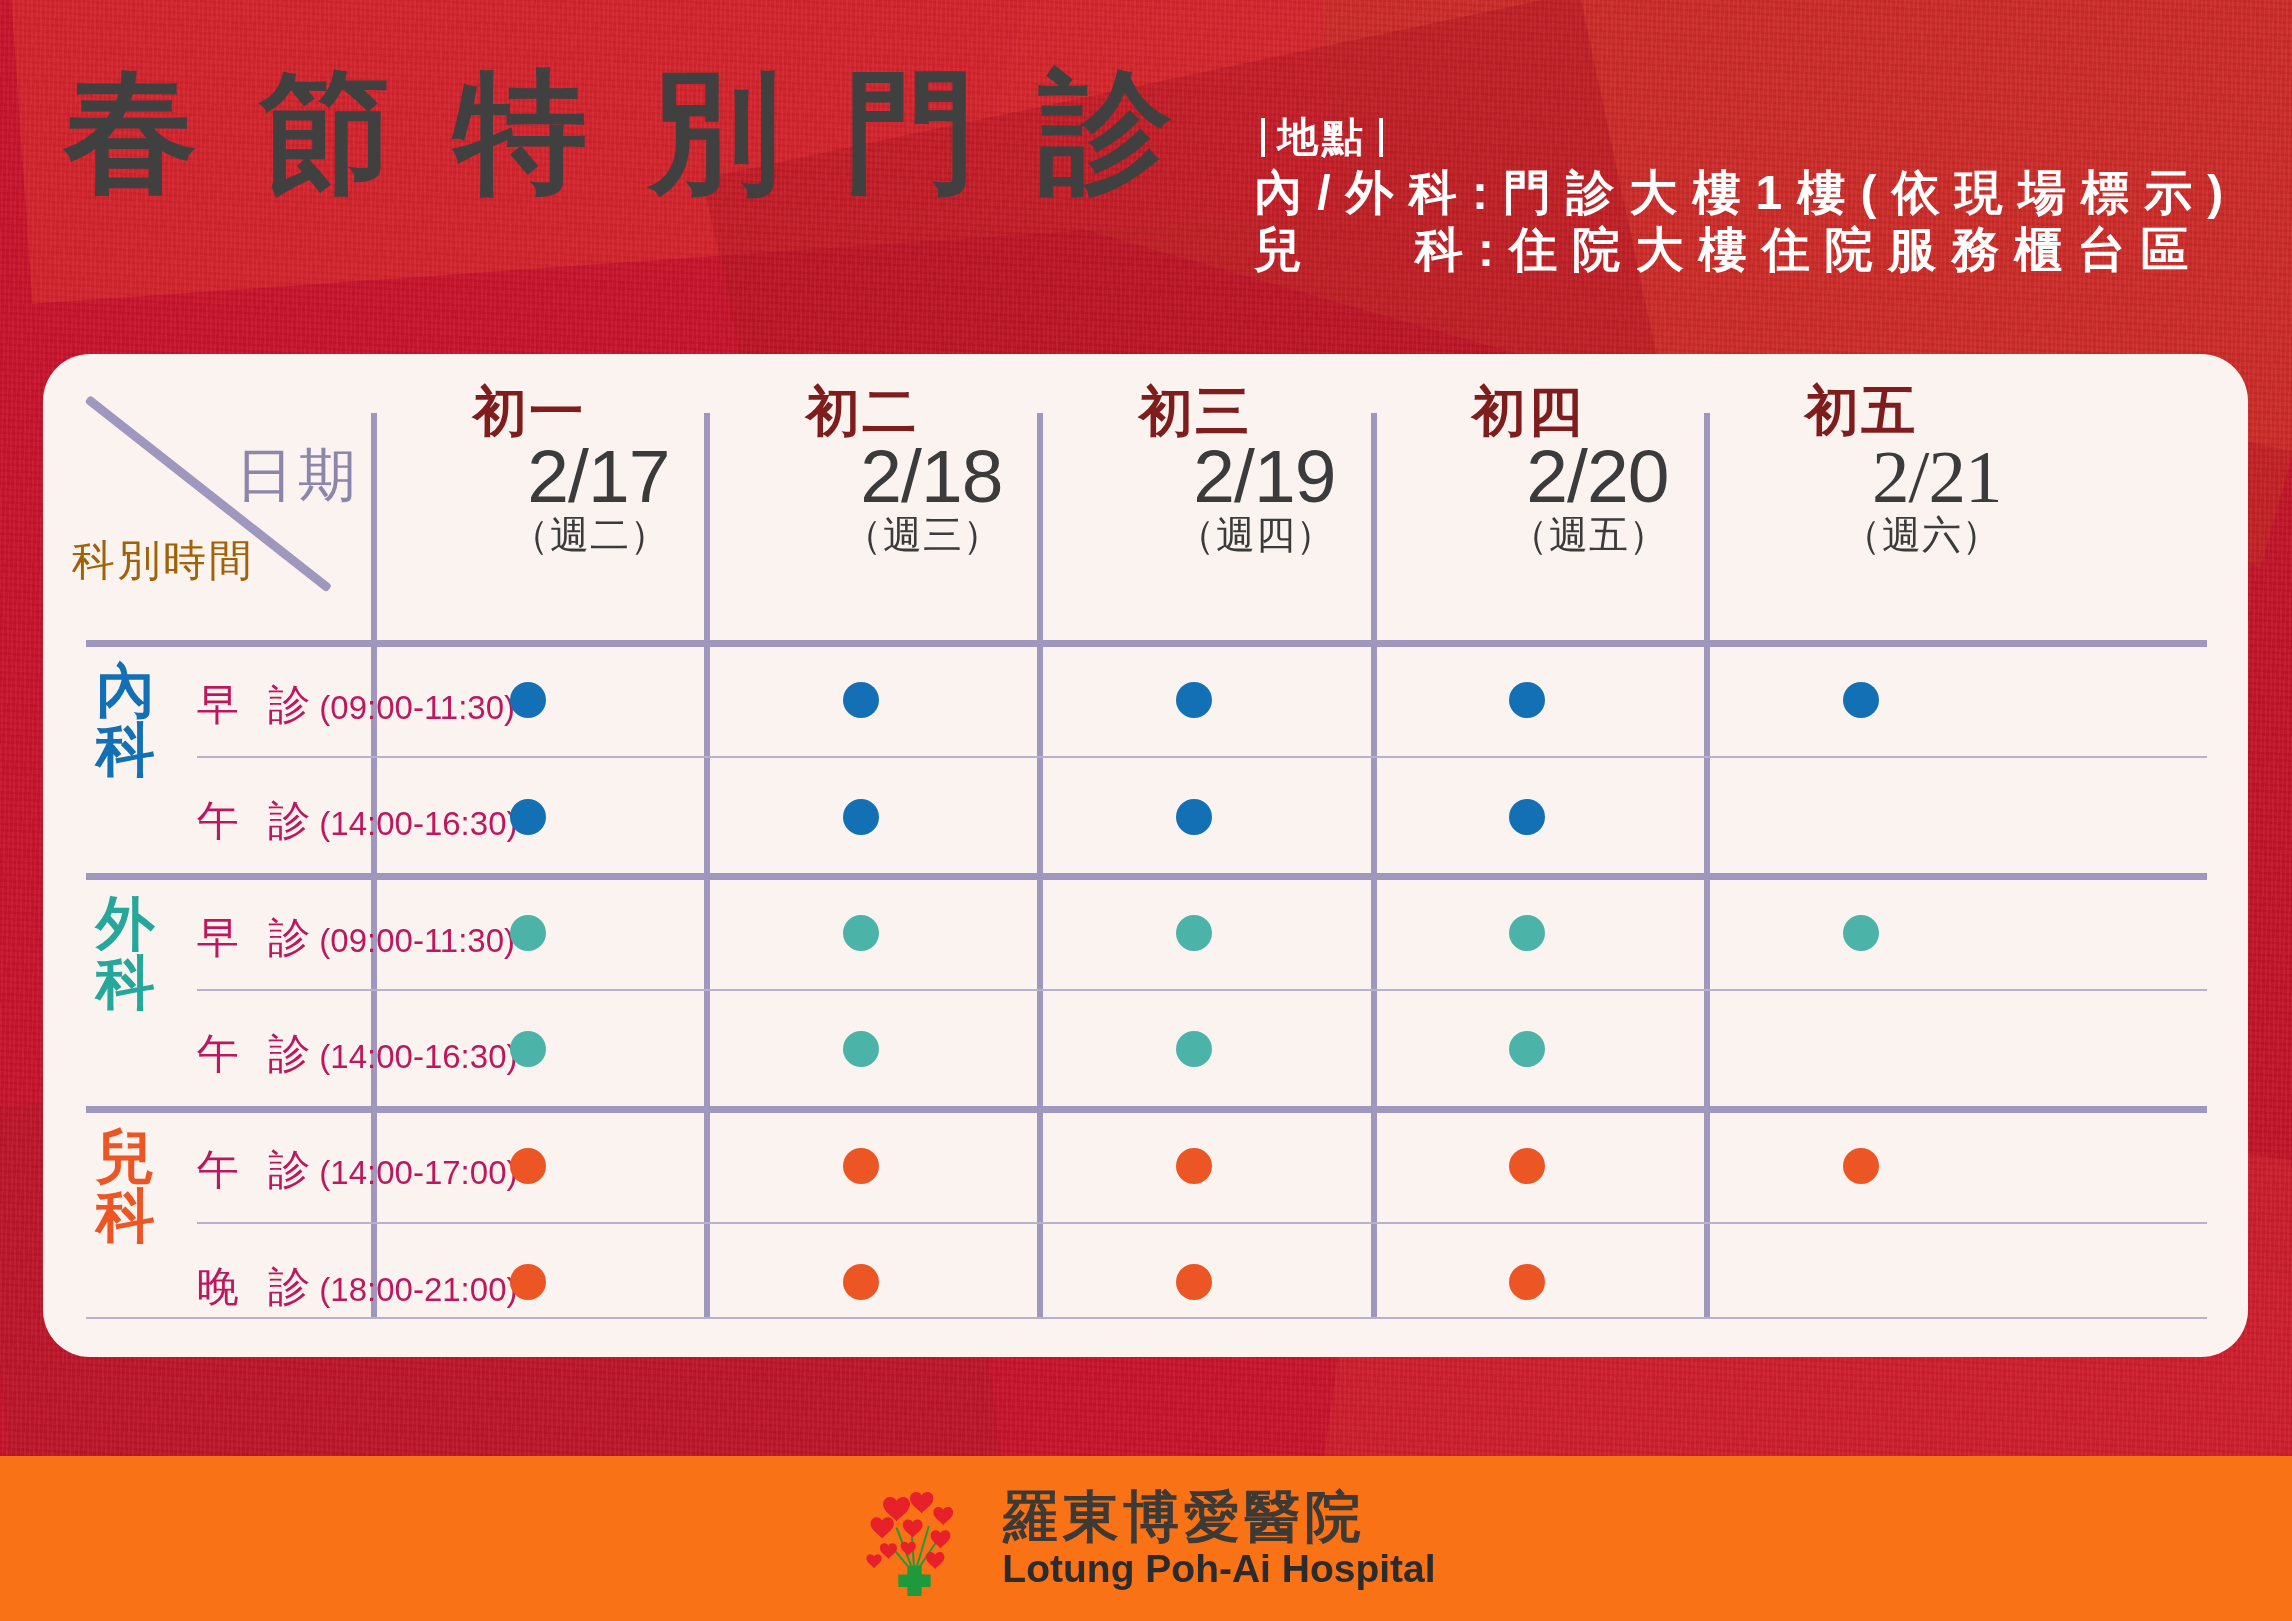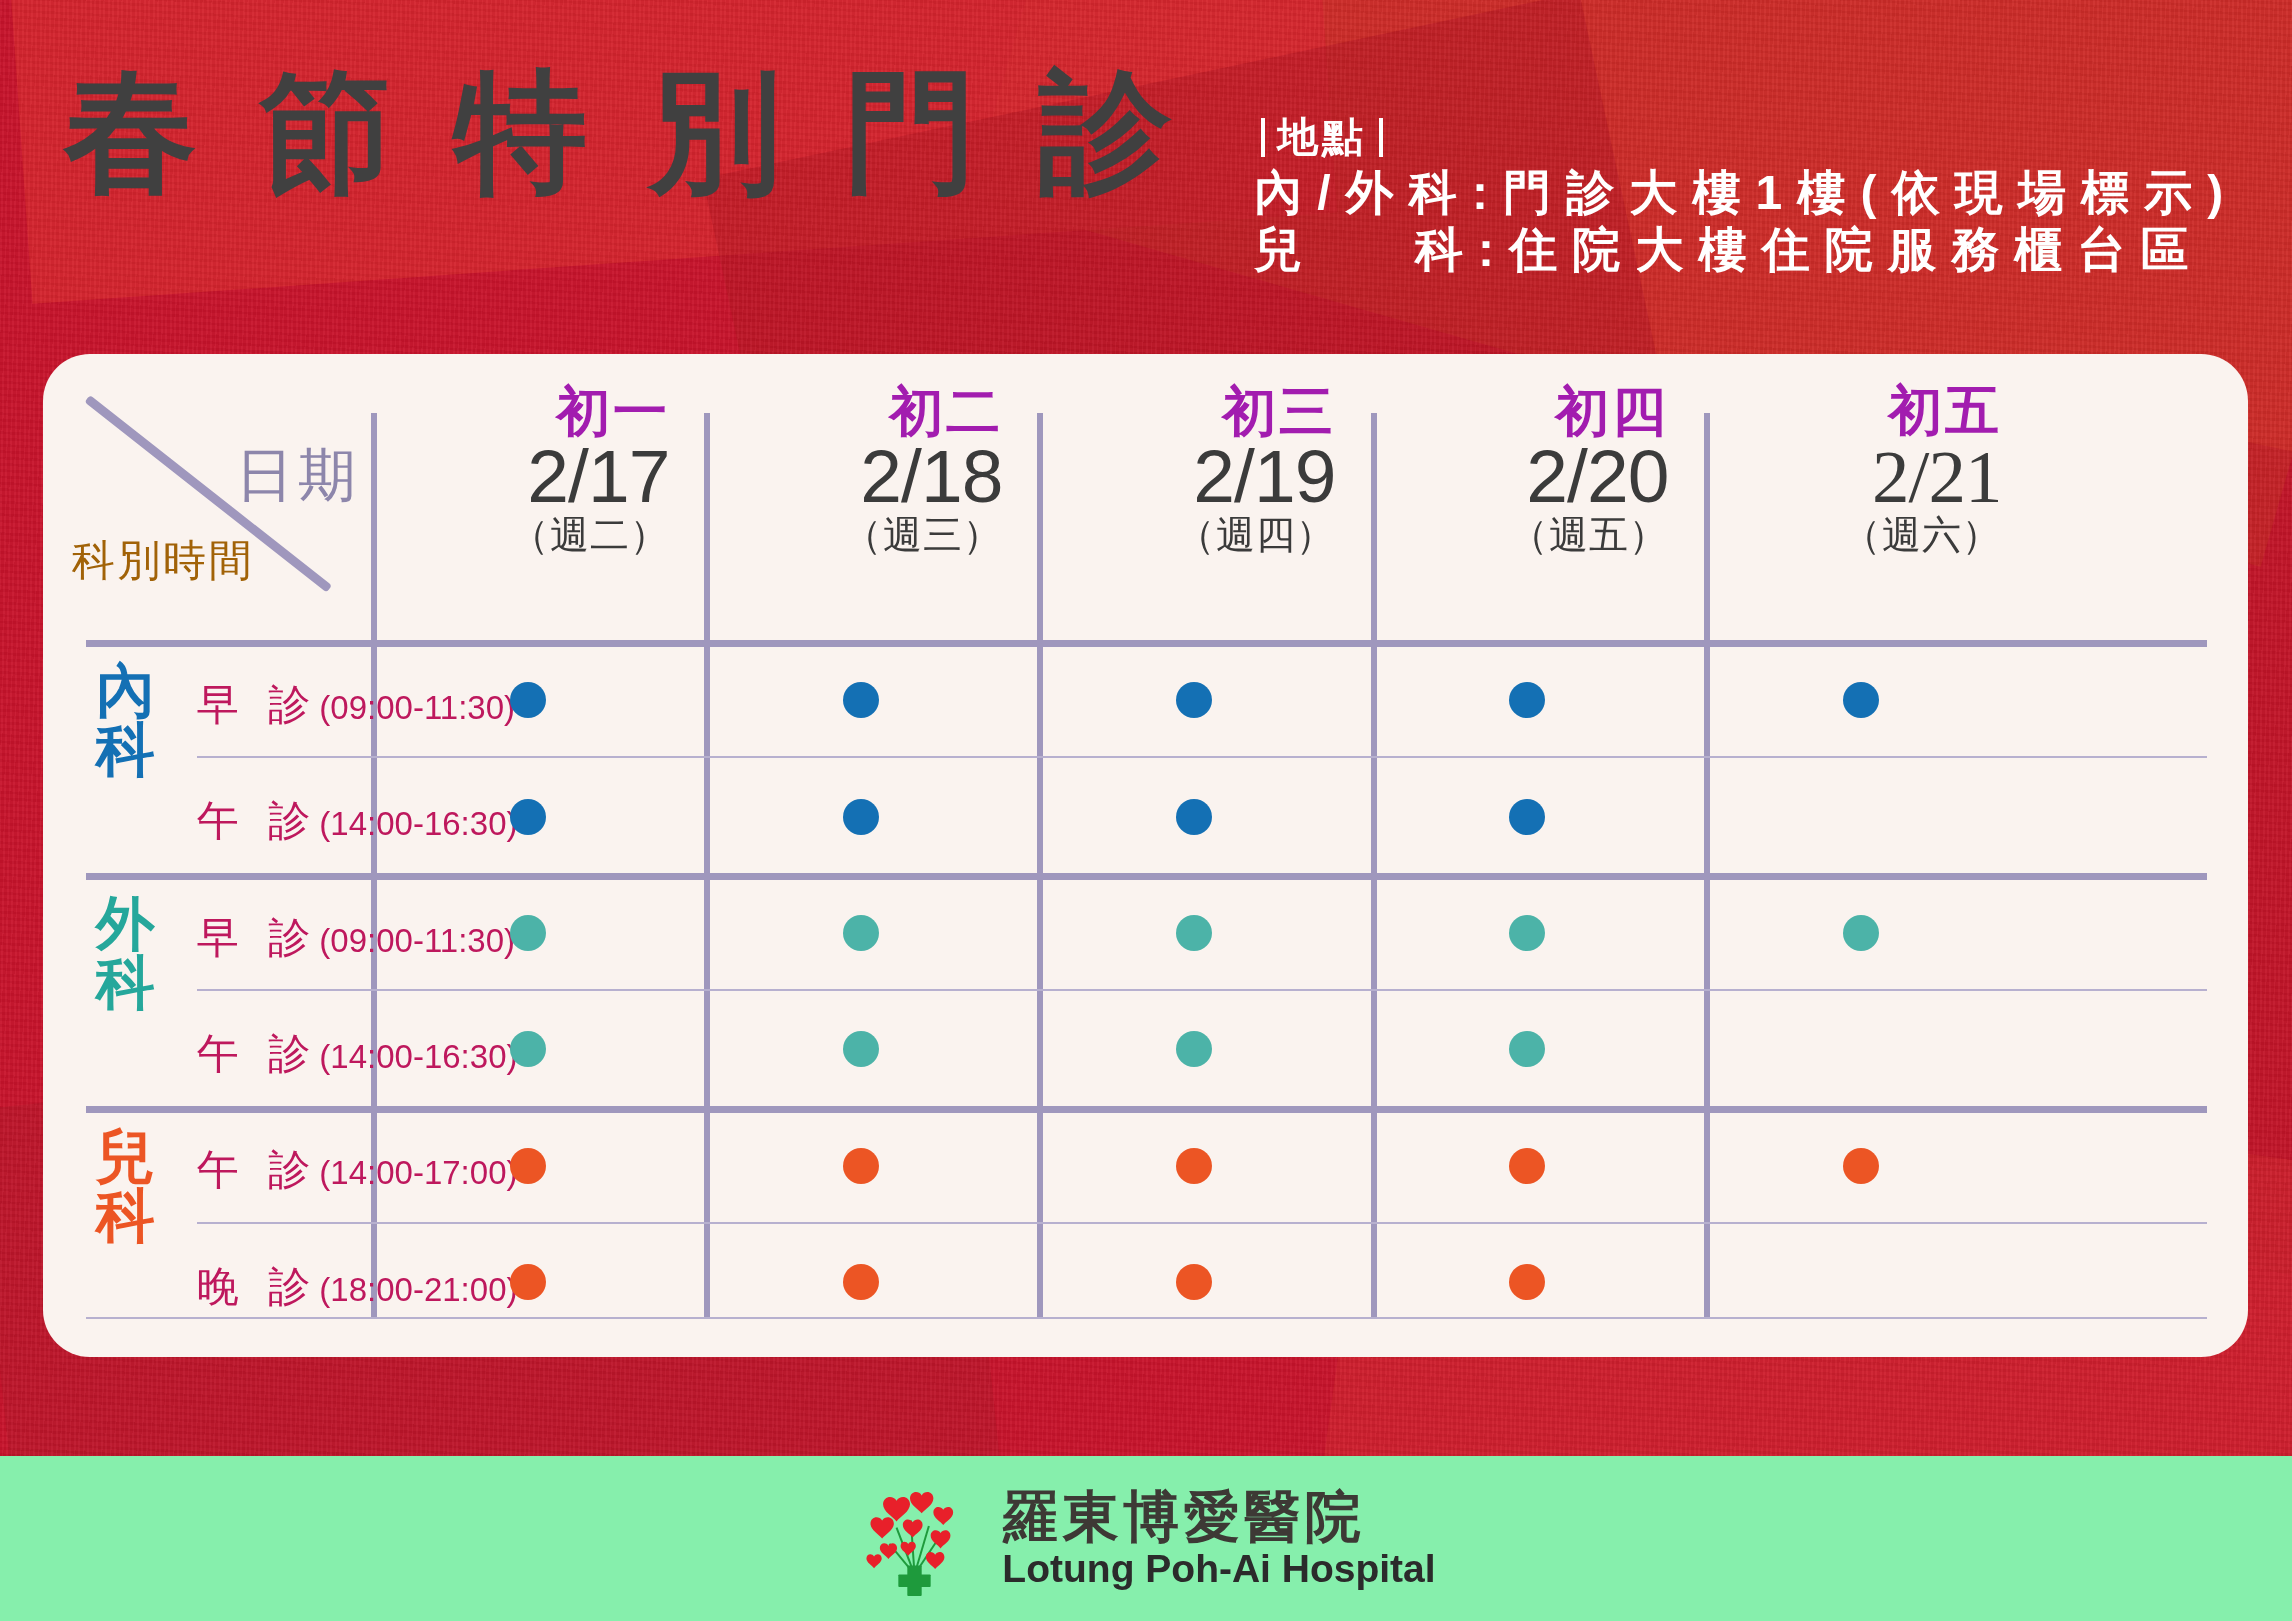--- a/index.html
+++ b/index.html
@@ -198,24 +198,24 @@
     position: absolute;
     top: 9px;
     height: 251px;
     width: 313px;
     padding-left: 14.3px;
     padding-right: 18px;
   }
   .date-lunar {
     font-size: 54px;
     font-weight: 700;
-    color: #a21caf;
+    color: #7f1d1d;
     letter-spacing: 2.7px;
     line-height: 1.05;
-    text-align: right;
+    text-align: center;
   }
   .date-num {
     font-size: 75px;
     font-weight: 400;
     color: #3b3b3b;
     line-height: 1.0;
     text-align: right;
     letter-spacing: -0.9px;
   }
   .date-week {
@@ -263,21 +263,21 @@
     position: absolute;
     width: 36px; height: 36px;
     border-radius: 50%;
   }
 
   
   #footer {
     position: absolute;
     left: 0; top: 1456px;
     width: 2293px; height: 165px;
-    background: #86efac;
+    background: #f97316;
     display: flex;
     align-items: center;
     justify-content: center;
     gap: 30px;
   }
   #logo-mark { width: 115px; height: 115px; position: relative; }
   #logo-text { display: flex; flex-direction: column; }
   #logo-name-zh {
     font-size: 56px;
     font-weight: 700;

